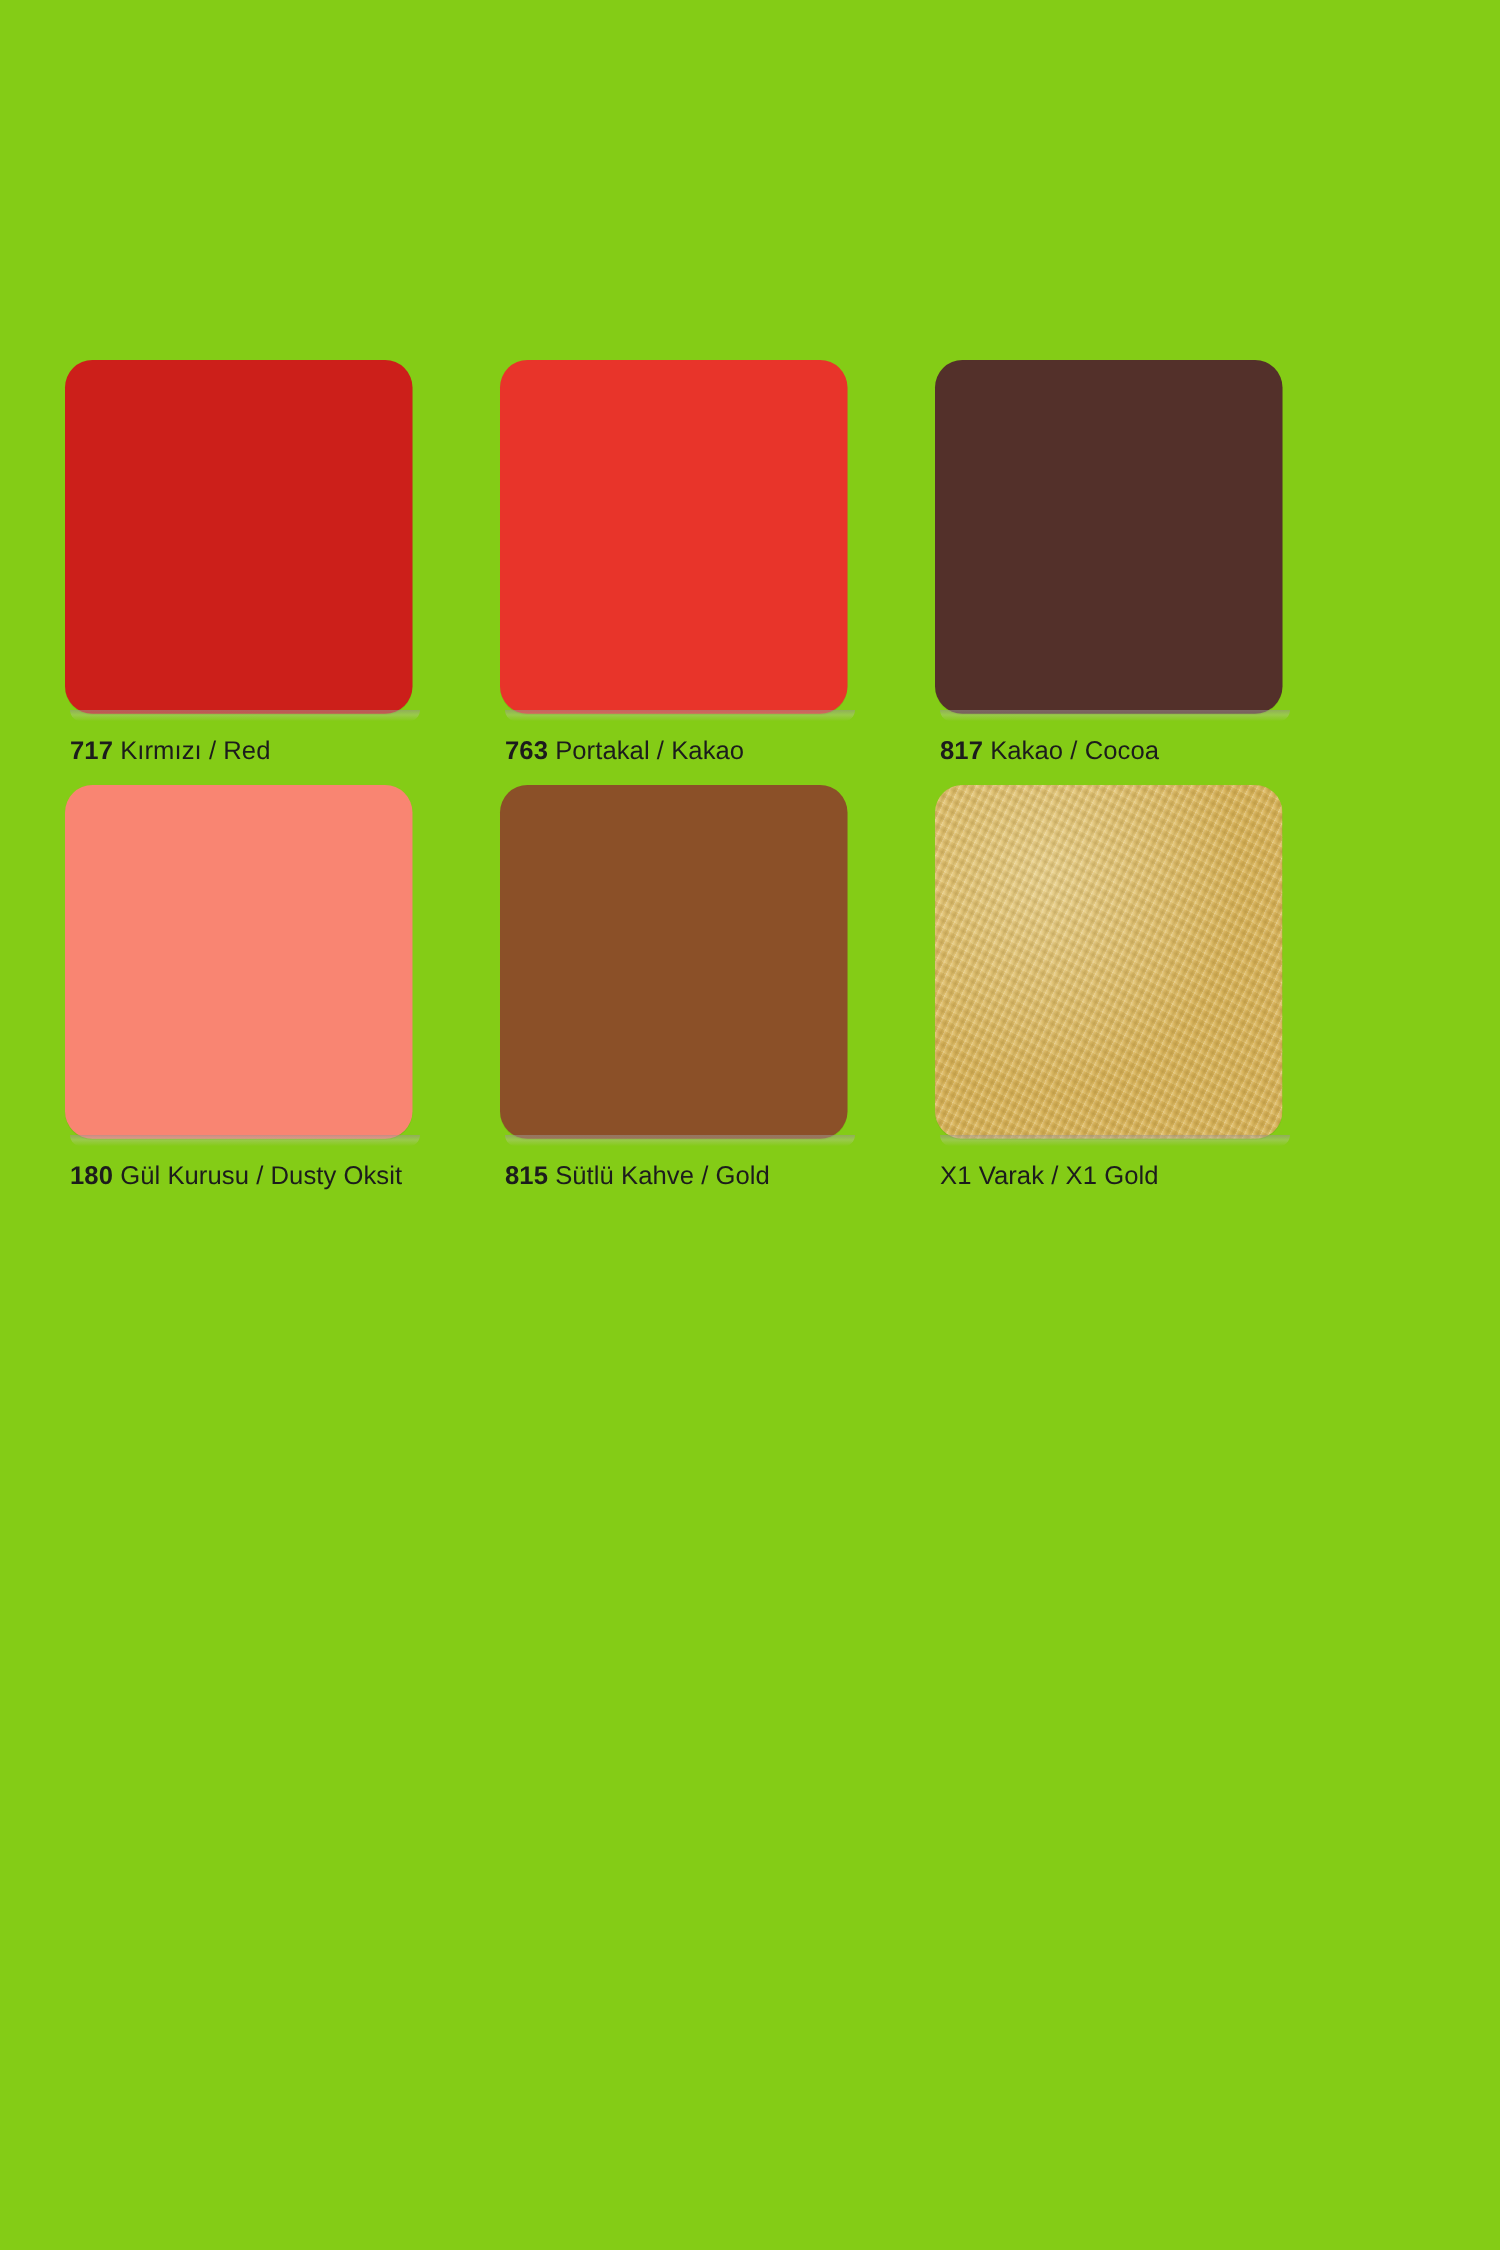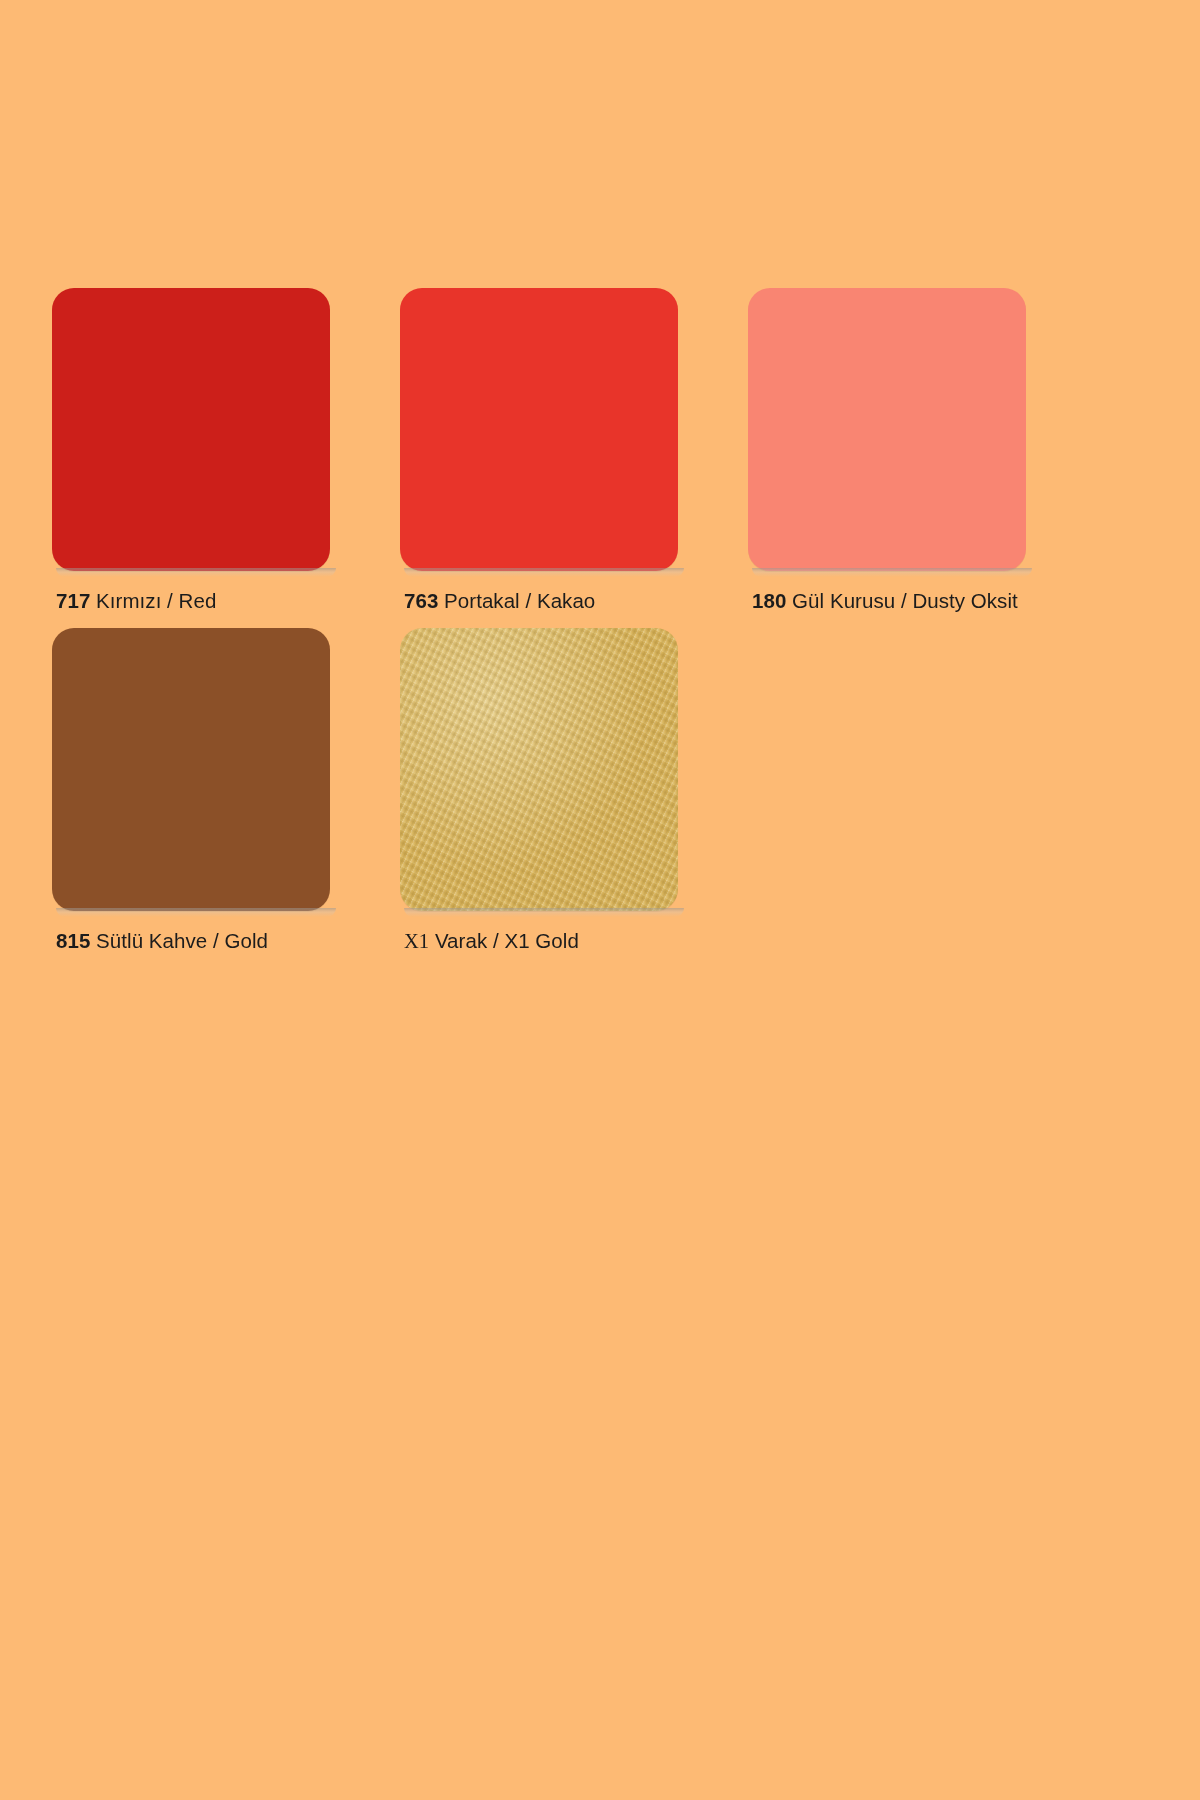--- a/index.html
+++ b/index.html
@@ -16,21 +16,21 @@
     overflow: hidden;
     position: relative;
   }
 
   #swatch-sheet {
     position: absolute;
     left: 0;
     top: 0;
     width: 1200px;
     height: 1800px;
-    background: #fdba74;
+    background: #84cc16;
   }
 
   #swatch-grid {
     position: absolute;
     left: 52px;
     top: 288px;
     width: 1040px;
     display: grid;
     grid-template-columns: repeat(3, 348px);
     grid-template-rows: repeat(3, 340px);
@@ -104,21 +104,20 @@
     letter-spacing: 0.05px;
     color: #1c1c1c;
     white-space: pre-line;
   }
 
   .swatch-code {
     font-weight: bold;
   }
   .swatch-code.plain {
     font-weight: normal;
-    font-family: Liberation Serif, serif;
   }
   .swatch-name {
     font-weight: normal;
   }
 </style>
 </head>
 <body>
 
 <div id="swatch-sheet">
   <div id="swatch-grid">
@@ -129,20 +128,26 @@
         <div class="swatch-label"><span class="swatch-code">717</span> <span class="swatch-name">Kırmızı / Red</span></div>
       </div>
       <div class="swatch-cell">
         <div class="swatch-chip-wrap">
           <div class="swatch-chip" style="background-color: rgb(232, 52, 42);"></div>
         </div>
         <div class="swatch-label"><span class="swatch-code">763</span> <span class="swatch-name">Portakal / Kakao</span></div>
       </div>
       <div class="swatch-cell">
         <div class="swatch-chip-wrap">
+          <div class="swatch-chip" style="background-color: rgb(83, 48, 42);"></div>
+        </div>
+        <div class="swatch-label"><span class="swatch-code">817</span> <span class="swatch-name">Kakao / Cocoa</span></div>
+      </div>
+      <div class="swatch-cell">
+        <div class="swatch-chip-wrap">
           <div class="swatch-chip" style="background-color: rgb(249, 133, 114);"></div>
         </div>
         <div class="swatch-label"><span class="swatch-code">180</span> <span class="swatch-name">Gül Kurusu / Dusty Oksit</span></div>
       </div>
       <div class="swatch-cell">
         <div class="swatch-chip-wrap">
           <div class="swatch-chip" style="background-color: rgb(139, 80, 40);"></div>
         </div>
         <div class="swatch-label"><span class="swatch-code">815</span> <span class="swatch-name">Sütlü Kahve / Gold</span></div>
       </div>

